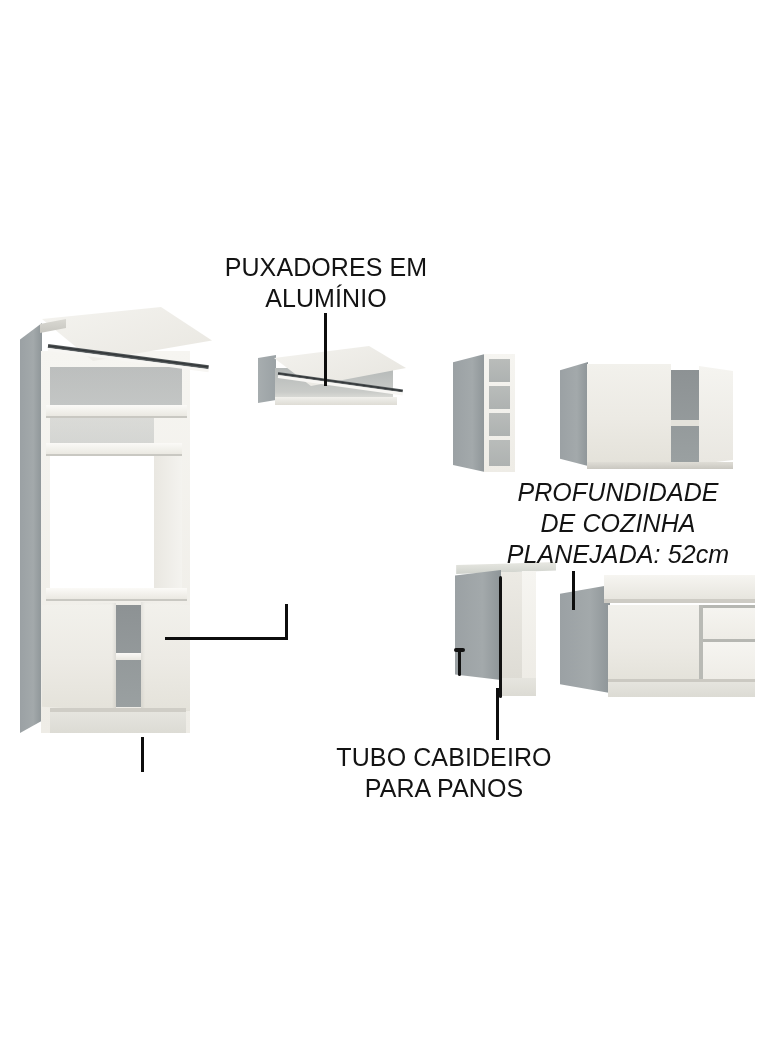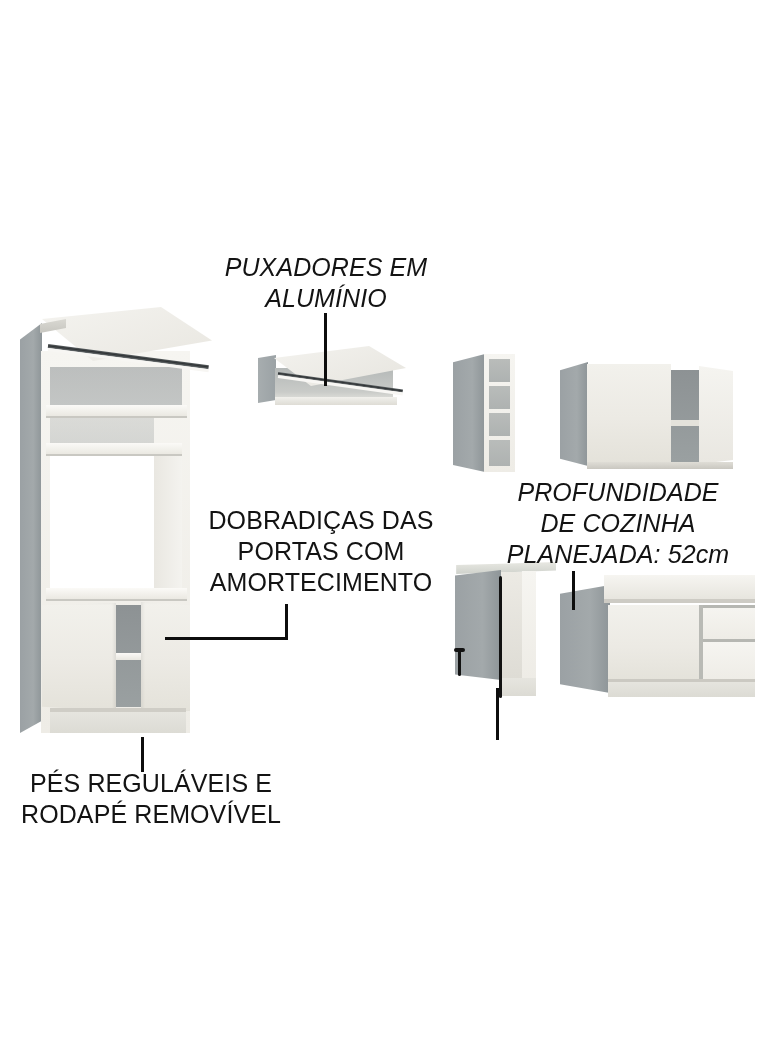--- a/index.html
+++ b/index.html
@@ -218,28 +218,25 @@
 
   <div class="leader-v" style="left:285px; top:604px; width:3px; height:36px;"></div>
   <div class="leader-h" style="left:165px; top:637px; width:123px; height:3px;"></div>
 
   <div class="leader-v" style="left:141px; top:737px; width:3px; height:35px;"></div>
 
   <div class="leader-v" style="left:572px; top:571px; width:3px; height:39px;"></div>
 
   <div class="leader-v" style="left:496px; top:688px; width:3px; height:52px;"></div>
 
-  <div class="label" style="left:190px; top:252px; width:272px;font-style:italic;">PUXADORES EM
+  <div class="label" style="left:190px; top:252px; width:272px;">PUXADORES EM
 ALUMÍNIO</div>
 
-  <div class="label" style="left:168px; top:505px; width:306px;">DOBRADIÇAS DAS
-PORTAS COM
-AMORTECIMENTO</div>
-
-  <div class="label" style="left:6px; top:768px; width:290px;">PÉS REGULÁVEIS E
-RODAPÉ REMOVÍVEL</div>
+
 
   <div class="label" style="left:484px; top:477px; width:268px;font-style:italic;">PROFUNDIDADE
 DE COZINHA
 PLANEJADA: 52cm</div>
 
+  <div class="label" style="left:320px; top:742px; width:248px;">TUBO CABIDEIRO
+PARA PANOS</div>
 
 </div>
 
 </body></html>

